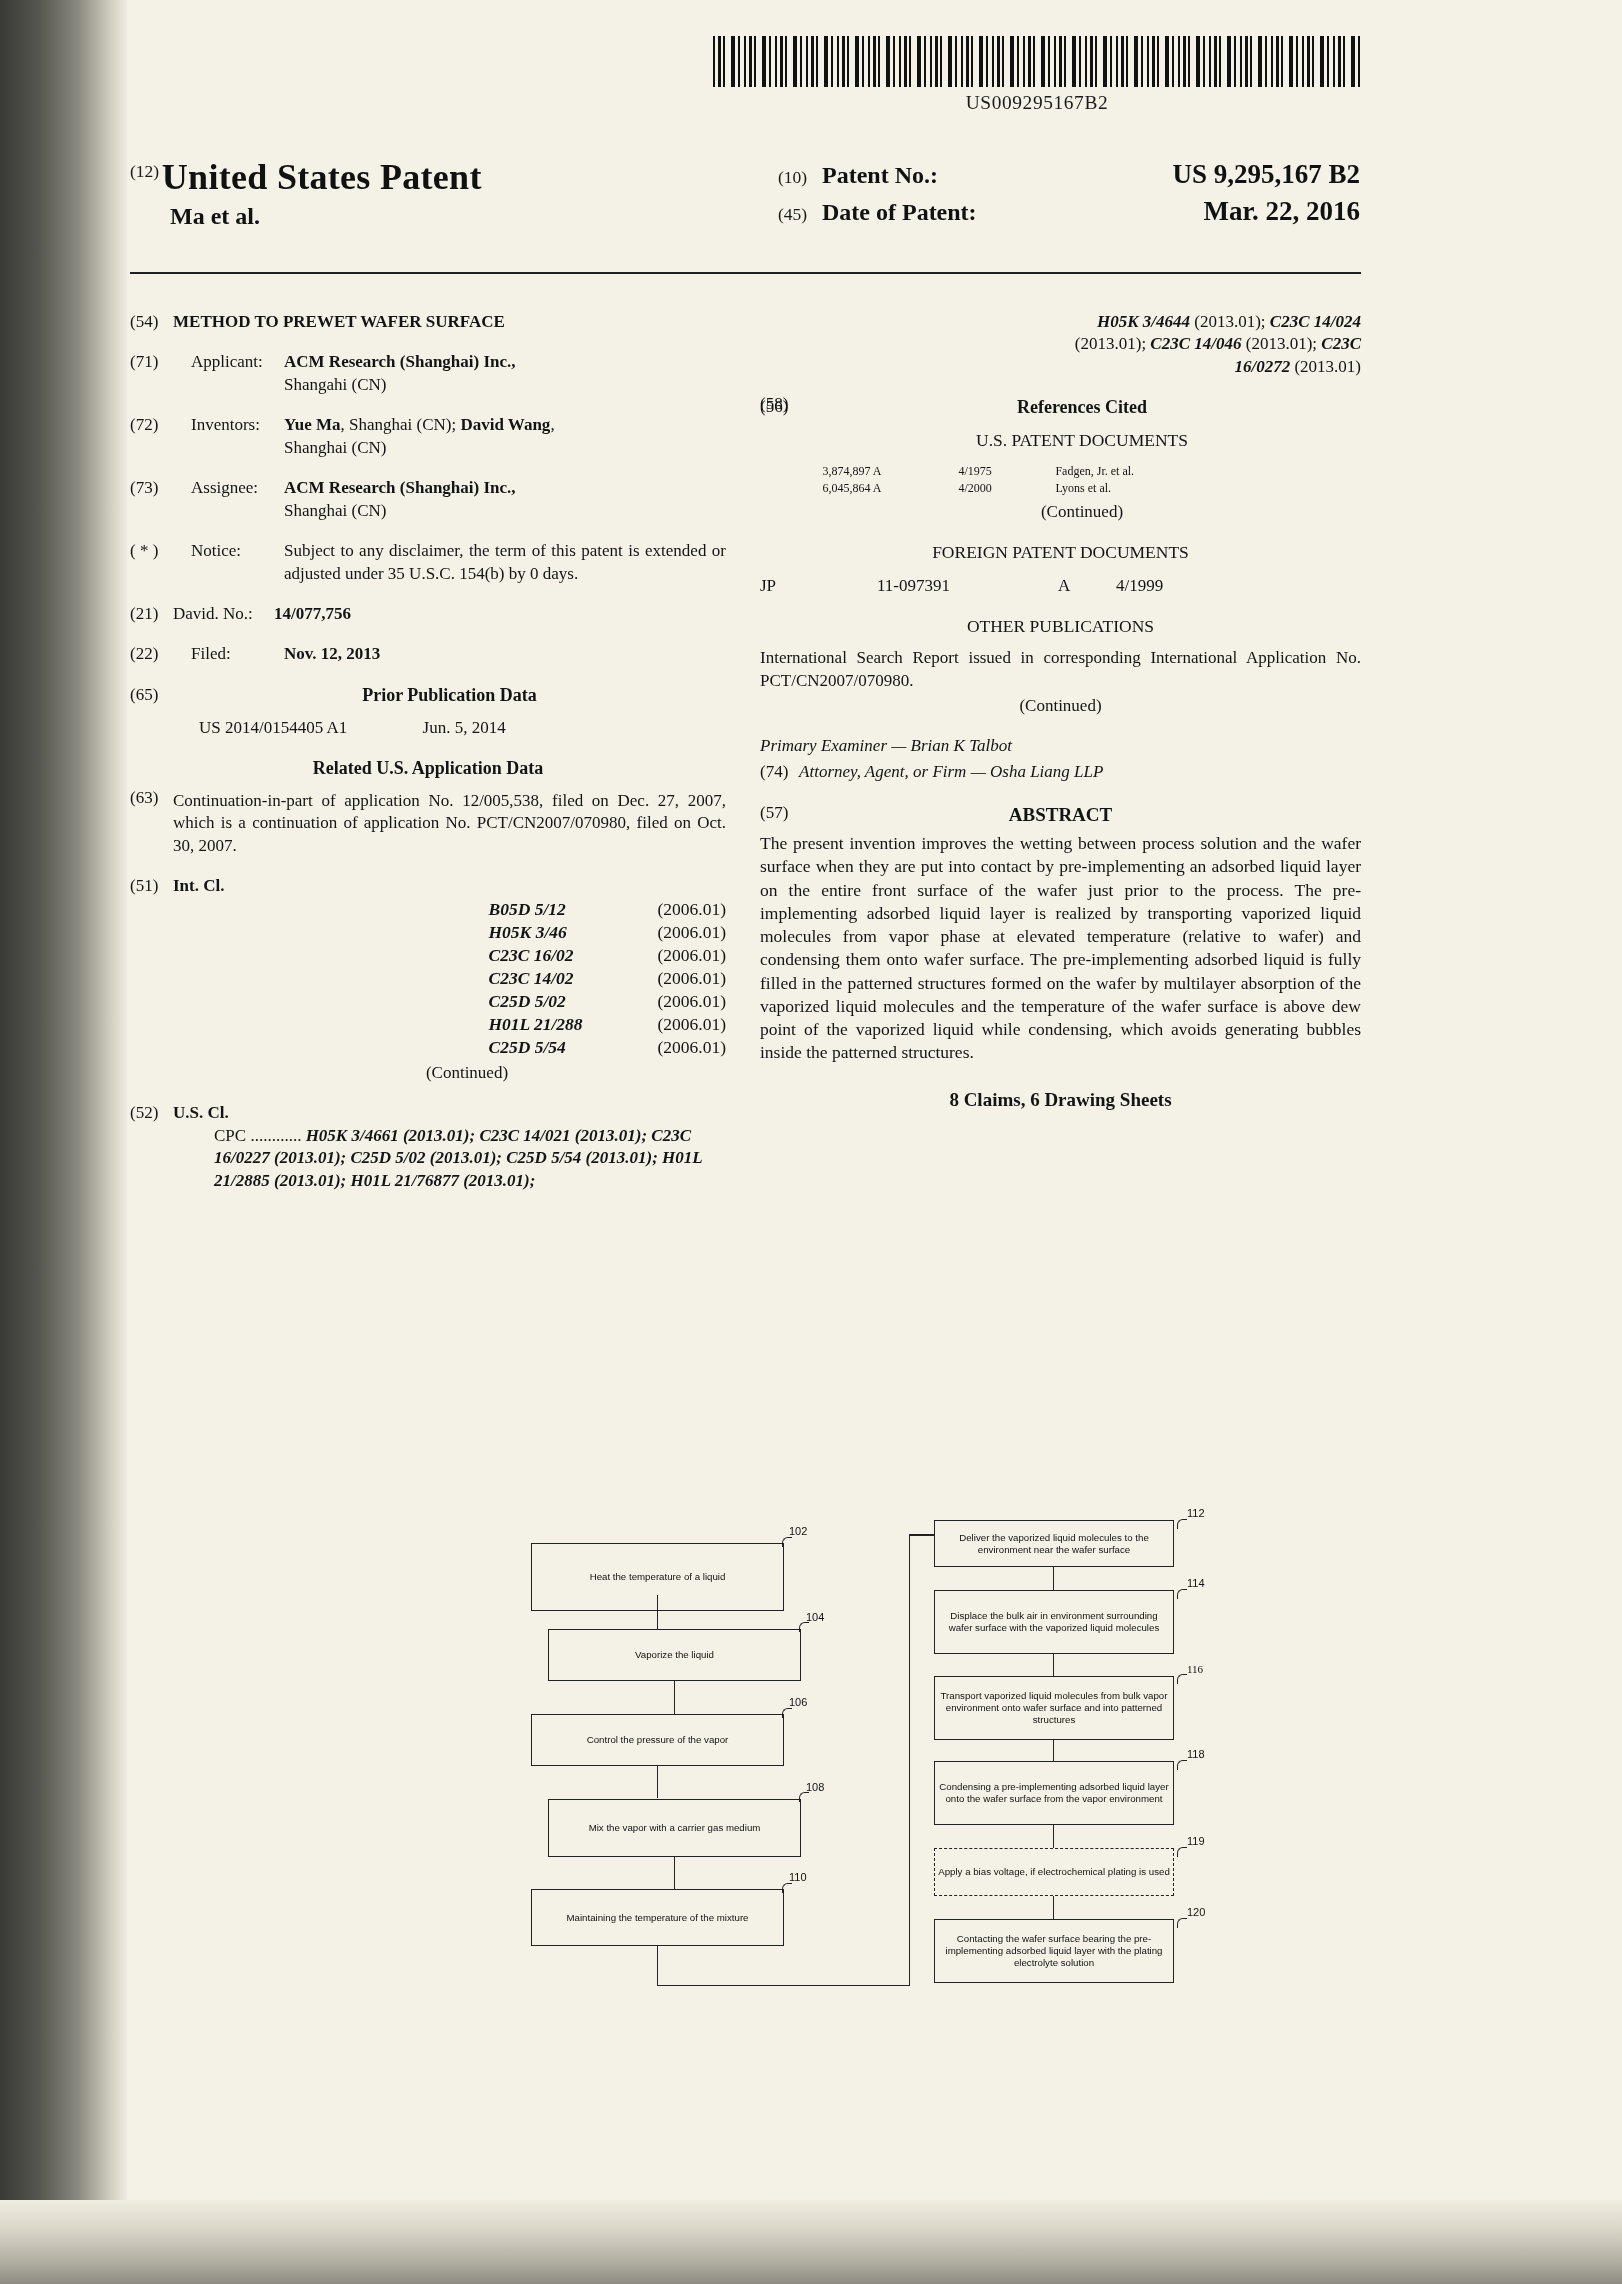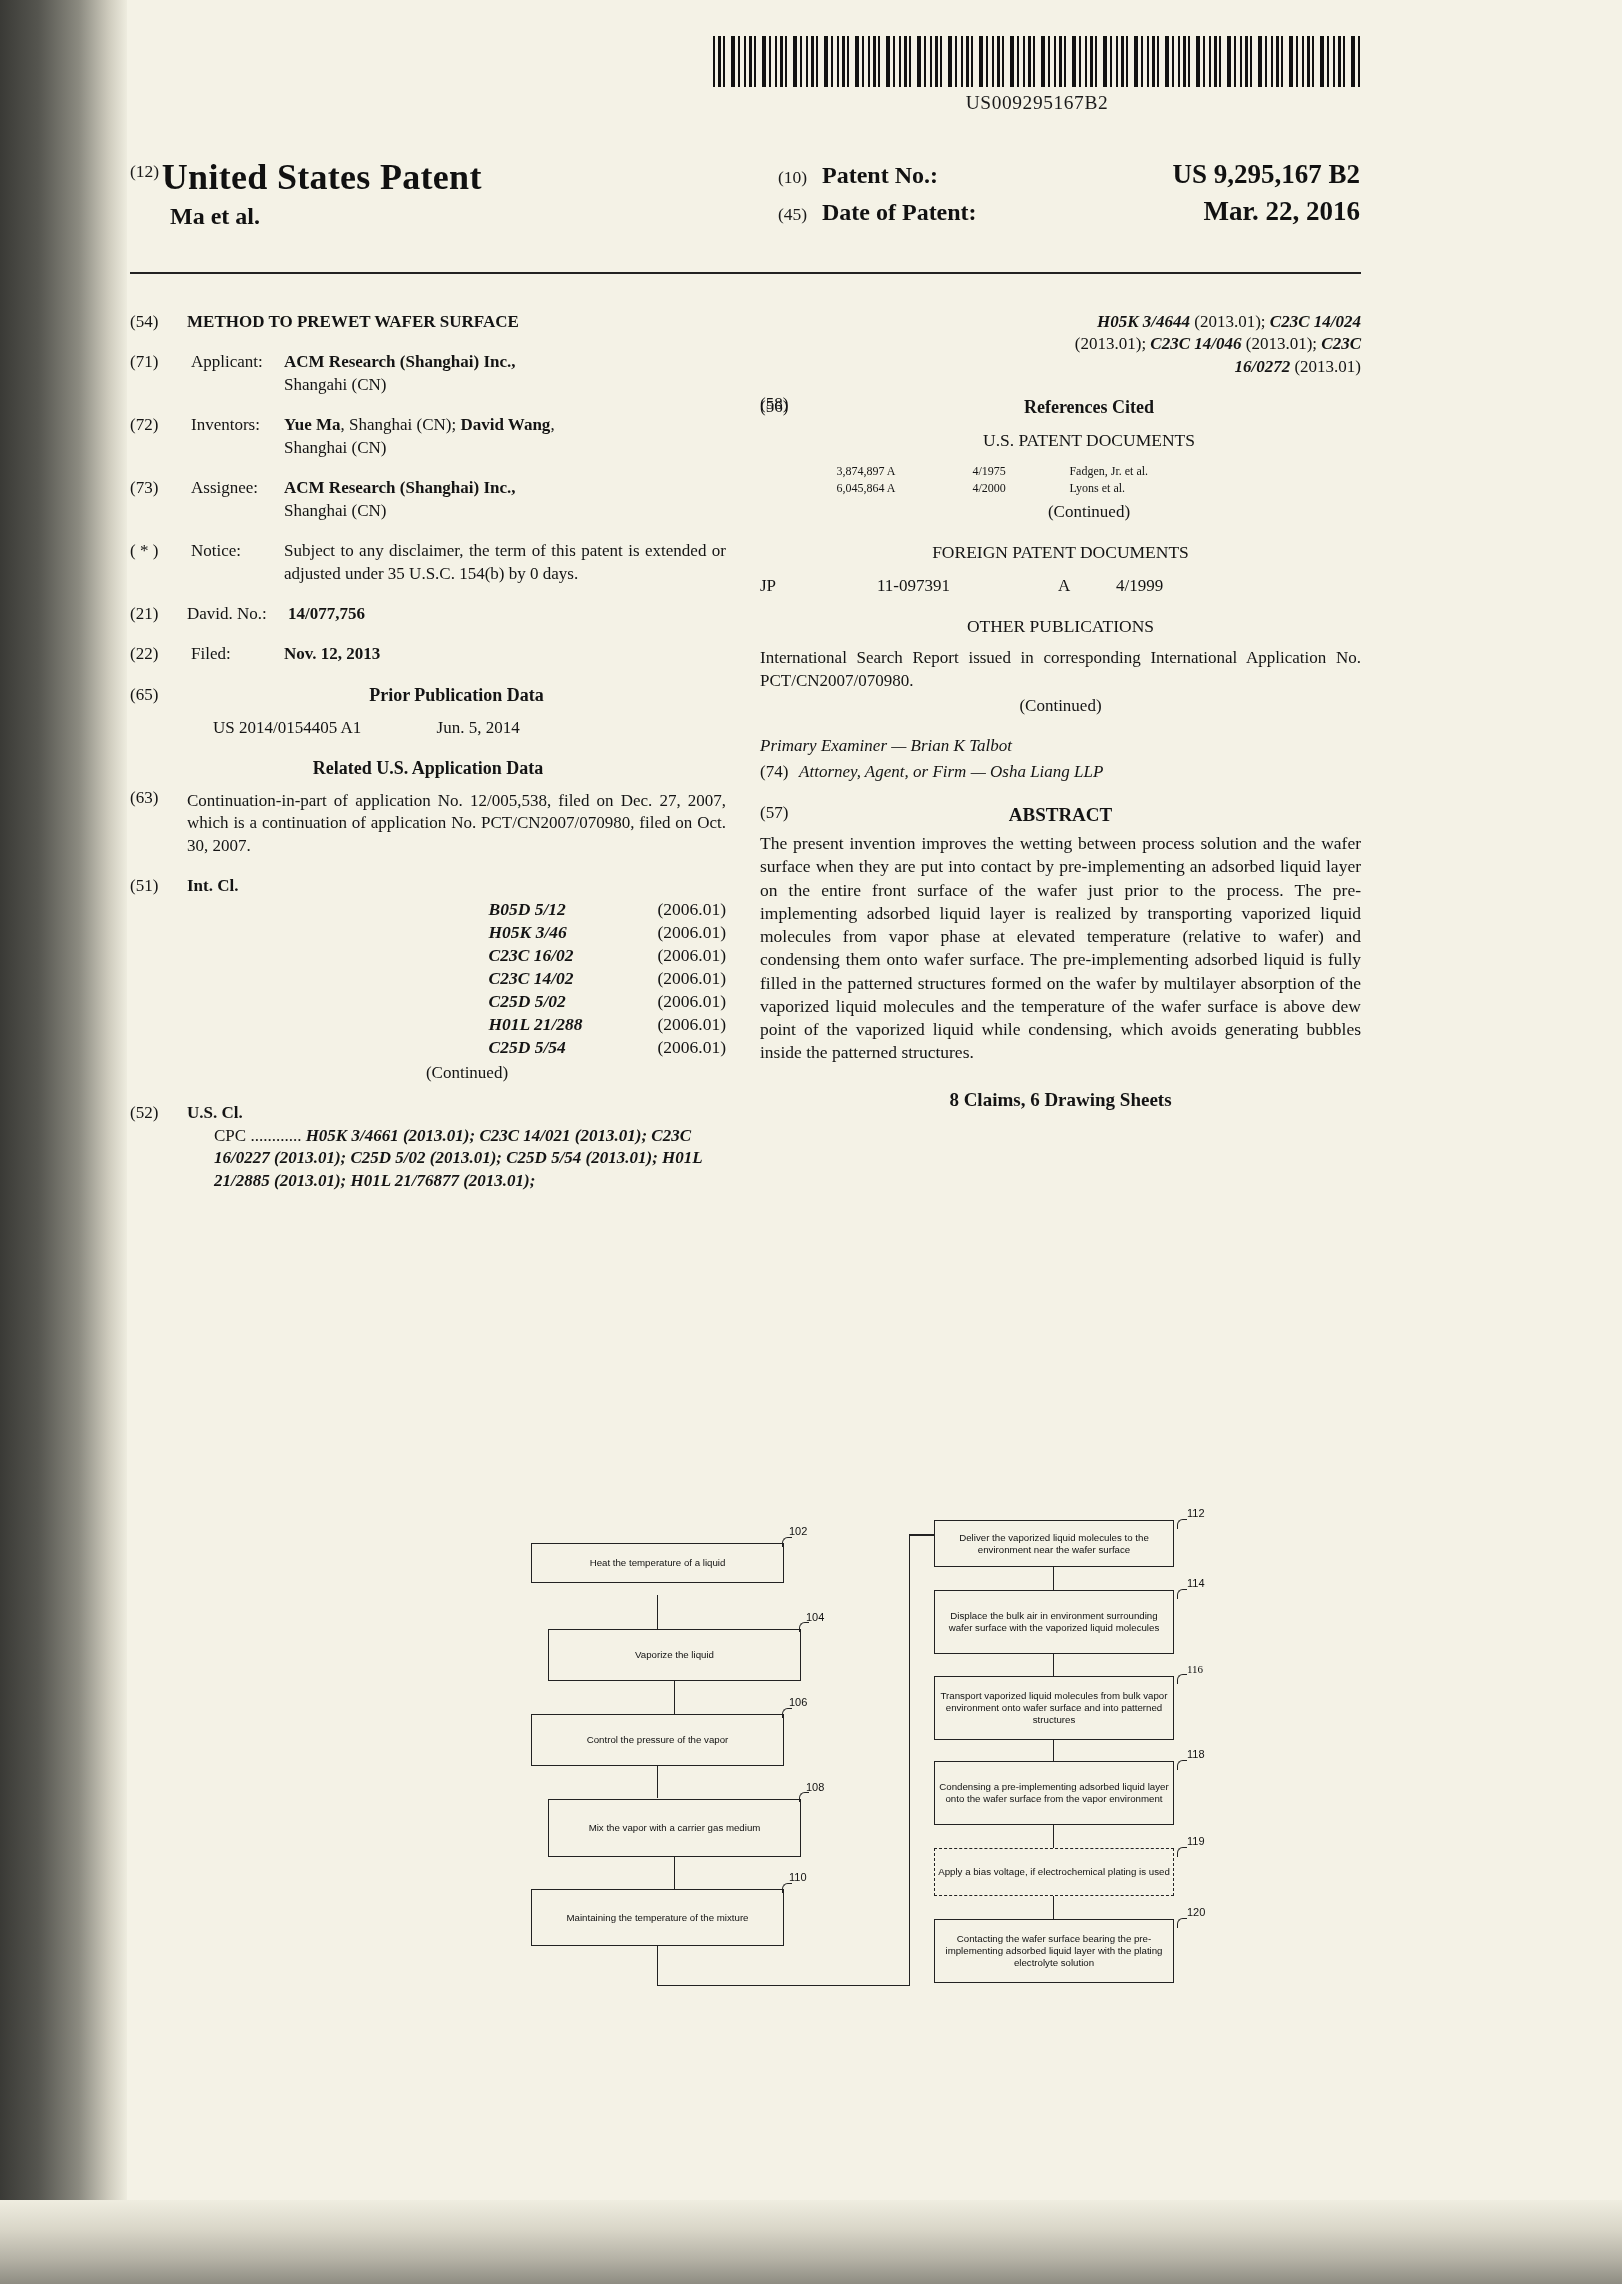--- a/index.html
+++ b/index.html
@@ -154,21 +154,21 @@
     margin-bottom: 18px;
   }
   .tag {
     position: absolute;
     left: 0;
     top: 0;
     width: 51px;
     font-size: 17px;
   }
   .body-ind {
-    margin-left: 57px;
+    margin-left: 43px;
   }
   .body-ind2 {
     margin-left: 154px;
   }
   .lab {
     position: absolute;
     left: 61px;
     top: 0;
     width: 97px;
   }
@@ -495,21 +495,21 @@
       <span class="tag">(57)</span>
       <div class="ctr b" style="font-size:19px;margin-bottom:2.6px">ABSTRACT</div>
       <div class="abstract-body">The present invention improves the wetting between process solution and the wafer surface when they are put into contact by pre-implementing an adsorbed liquid layer on the entire front surface of the wafer just prior to the process. The pre-implementing adsorbed liquid layer is realized by transporting vaporized liquid molecules from vapor phase at elevated temperature (relative to wafer) and condensing them onto wafer surface. The pre-implementing adsorbed liquid is fully filled in the patterned structures formed on the wafer by multilayer absorption of the vaporized liquid molecules and the temperature of the wafer surface is above dew point of the vaporized liquid while condensing, which avoids generating bubbles inside the patterned structures.</div>
       <div class="claims-line">8 Claims, 6 Drawing Sheets</div>
     </div>
 
   </div>
 
   <div class="figure">
 
-    <div class="fbox" style="left:0px;  top:23px;  width:253px; height:40px;">Heat the temperature of a liquid</div>
+    <div class="fbox" style="left:0px;  top:23px;  width:253px; height:68px;">Heat the temperature of a liquid</div>
     <div class="fbox" style="left:17px; top:109px; width:253px; height:52px;">Vaporize the liquid</div>
     <div class="fbox" style="left:0px;  top:194px; width:253px; height:52px;">Control the pressure of the vapor</div>
     <div class="fbox" style="left:17px; top:279px; width:253px; height:58px;">Mix the vapor with a carrier gas medium</div>
     <div class="fbox" style="left:0px;  top:369px; width:253px; height:57px;">Maintaining the temperature of the mixture</div>
 
     <div class="flabel" style="left:258px; top:5.2px;">102</div>
     <div class="flabel" style="left:275px; top:91px;">104</div>
     <div class="flabel" style="left:258px; top:176px;">106</div>
     <div class="flabel" style="left:275px; top:261px;">108</div>
     <div class="flabel" style="left:258px; top:351px;">110</div>

